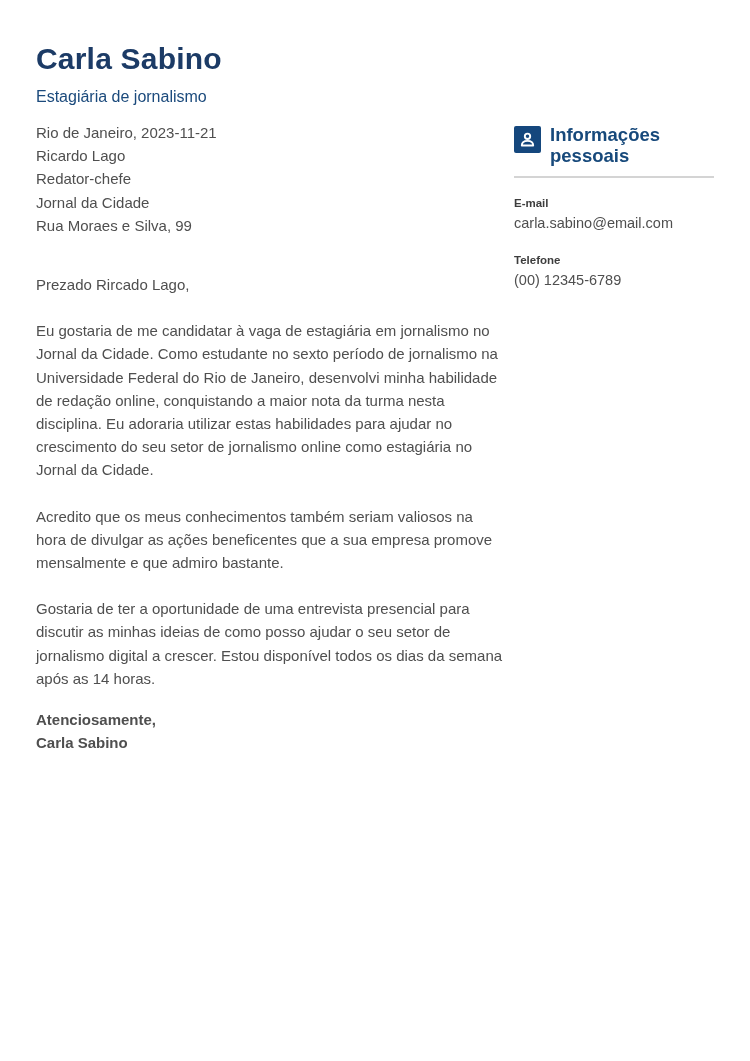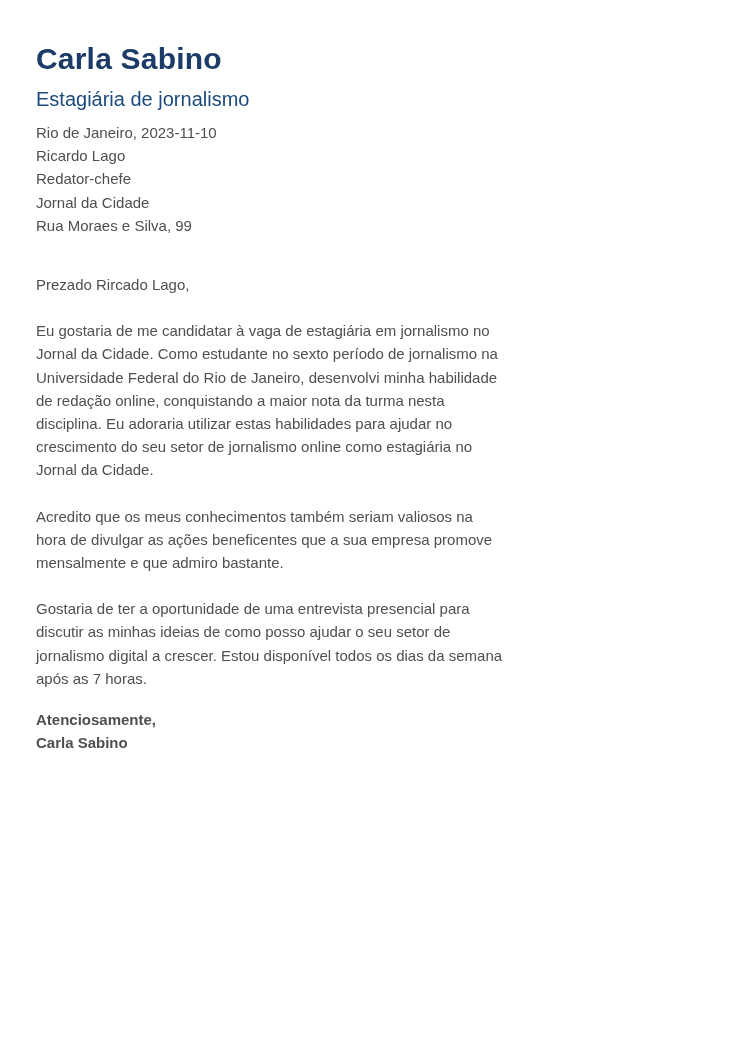--- a/index.html
+++ b/index.html
@@ -23,21 +23,21 @@
   }
   .candidate-name {
     margin: 0;
     font-size: 30px;
     font-weight: 700;
     letter-spacing: 0.2px;
     color: #1c3b66;
   }
   .candidate-job {
     margin-top: 12px;
-    font-size: 20px;
+    font-size: 16px;
     color: #1b4a7c;
   }
   
   .letter {
     position: absolute;
     left: 36px;
     top: 121px;
     width: 468px;
     font-size: 15px;
     line-height: 23.2px;
@@ -103,32 +103,54 @@
 <body>
 
 <div class="page">
 
   <header class="letter-header">
     <h1 class="candidate-name">Carla Sabino</h1>
     <div class="candidate-job">Estagiária de jornalismo</div>
   </header>
 
   <main class="letter">
-    <div class="addr-line">Rio de Janeiro, 2023-11-10</div>
+    <div class="addr-line">Rio de Janeiro, 2023-11-21</div>
     <div class="addr-line">Ricardo Lago</div>
     <div class="addr-line">Redator-chefe</div>
     <div class="addr-line">Jornal da Cidade</div>
     <div class="addr-line">Rua Moraes e Silva, 99</div>
 
     <p class="salutation">Prezado Rircado Lago,</p>
 
     <p class="body-par">Eu gostaria de me candidatar à vaga de estagiária em jornalismo no Jornal da Cidade. Como estudante no sexto período de jornalismo na Universidade Federal do Rio de Janeiro, desenvolvi minha habilidade de redação online, conquistando a maior nota da turma nesta disciplina. Eu adoraria utilizar estas habilidades para ajudar no crescimento do seu setor de jornalismo online como estagiária no Jornal da Cidade.</p>
     <p class="body-par">Acredito que os meus conhecimentos também seriam valiosos na hora de divulgar as ações beneficentes que a sua empresa promove mensalmente e que admiro bastante.</p>
-    <p class="body-par">Gostaria de ter a oportunidade de uma entrevista presencial para discutir as minhas ideias de como posso ajudar o seu setor de jornalismo digital a crescer. Estou disponível todos os dias da semana após as 7 horas.</p>
+    <p class="body-par">Gostaria de ter a oportunidade de uma entrevista presencial para discutir as minhas ideias de como posso ajudar o seu setor de jornalismo digital a crescer. Estou disponível todos os dias da semana após as 14 horas.</p>
 
     <div class="closing-block">
       <div class="addr-line">Atenciosamente,</div>
       <div class="addr-line">Carla Sabino</div>
     </div>
   </main>
 
+  <aside class="sidebar">
+    <div class="sidebar-head">
+      <span class="icon-box">
+        <svg width="19" height="19" viewBox="0 0 24 24" fill="none" stroke="#ffffff" stroke-width="2.4" stroke-linecap="round" stroke-linejoin="round" aria-hidden="true">
+          <circle cx="12" cy="8" r="3.4"></circle>
+          <path d="M4.8 19.6 c0-4 3.3-5.9 7.2-5.9 s7.2 1.9 7.2 5.9 z"></path>
+        </svg>
+      </span>
+      <h2 class="sidebar-heading">Informações pessoais</h2>
+    </div>
+    <hr class="sidebar-divider">
+
+    <div class="field">
+      <div class="field-label">E-mail</div>
+      <div class="field-value">carla.sabino@email.com</div>
+    </div>
+
+    <div class="field">
+      <div class="field-label">Telefone</div>
+      <div class="field-value">(00) 12345-6789</div>
+    </div>
+  </aside>
 
 </div>
 
 </body></html>

